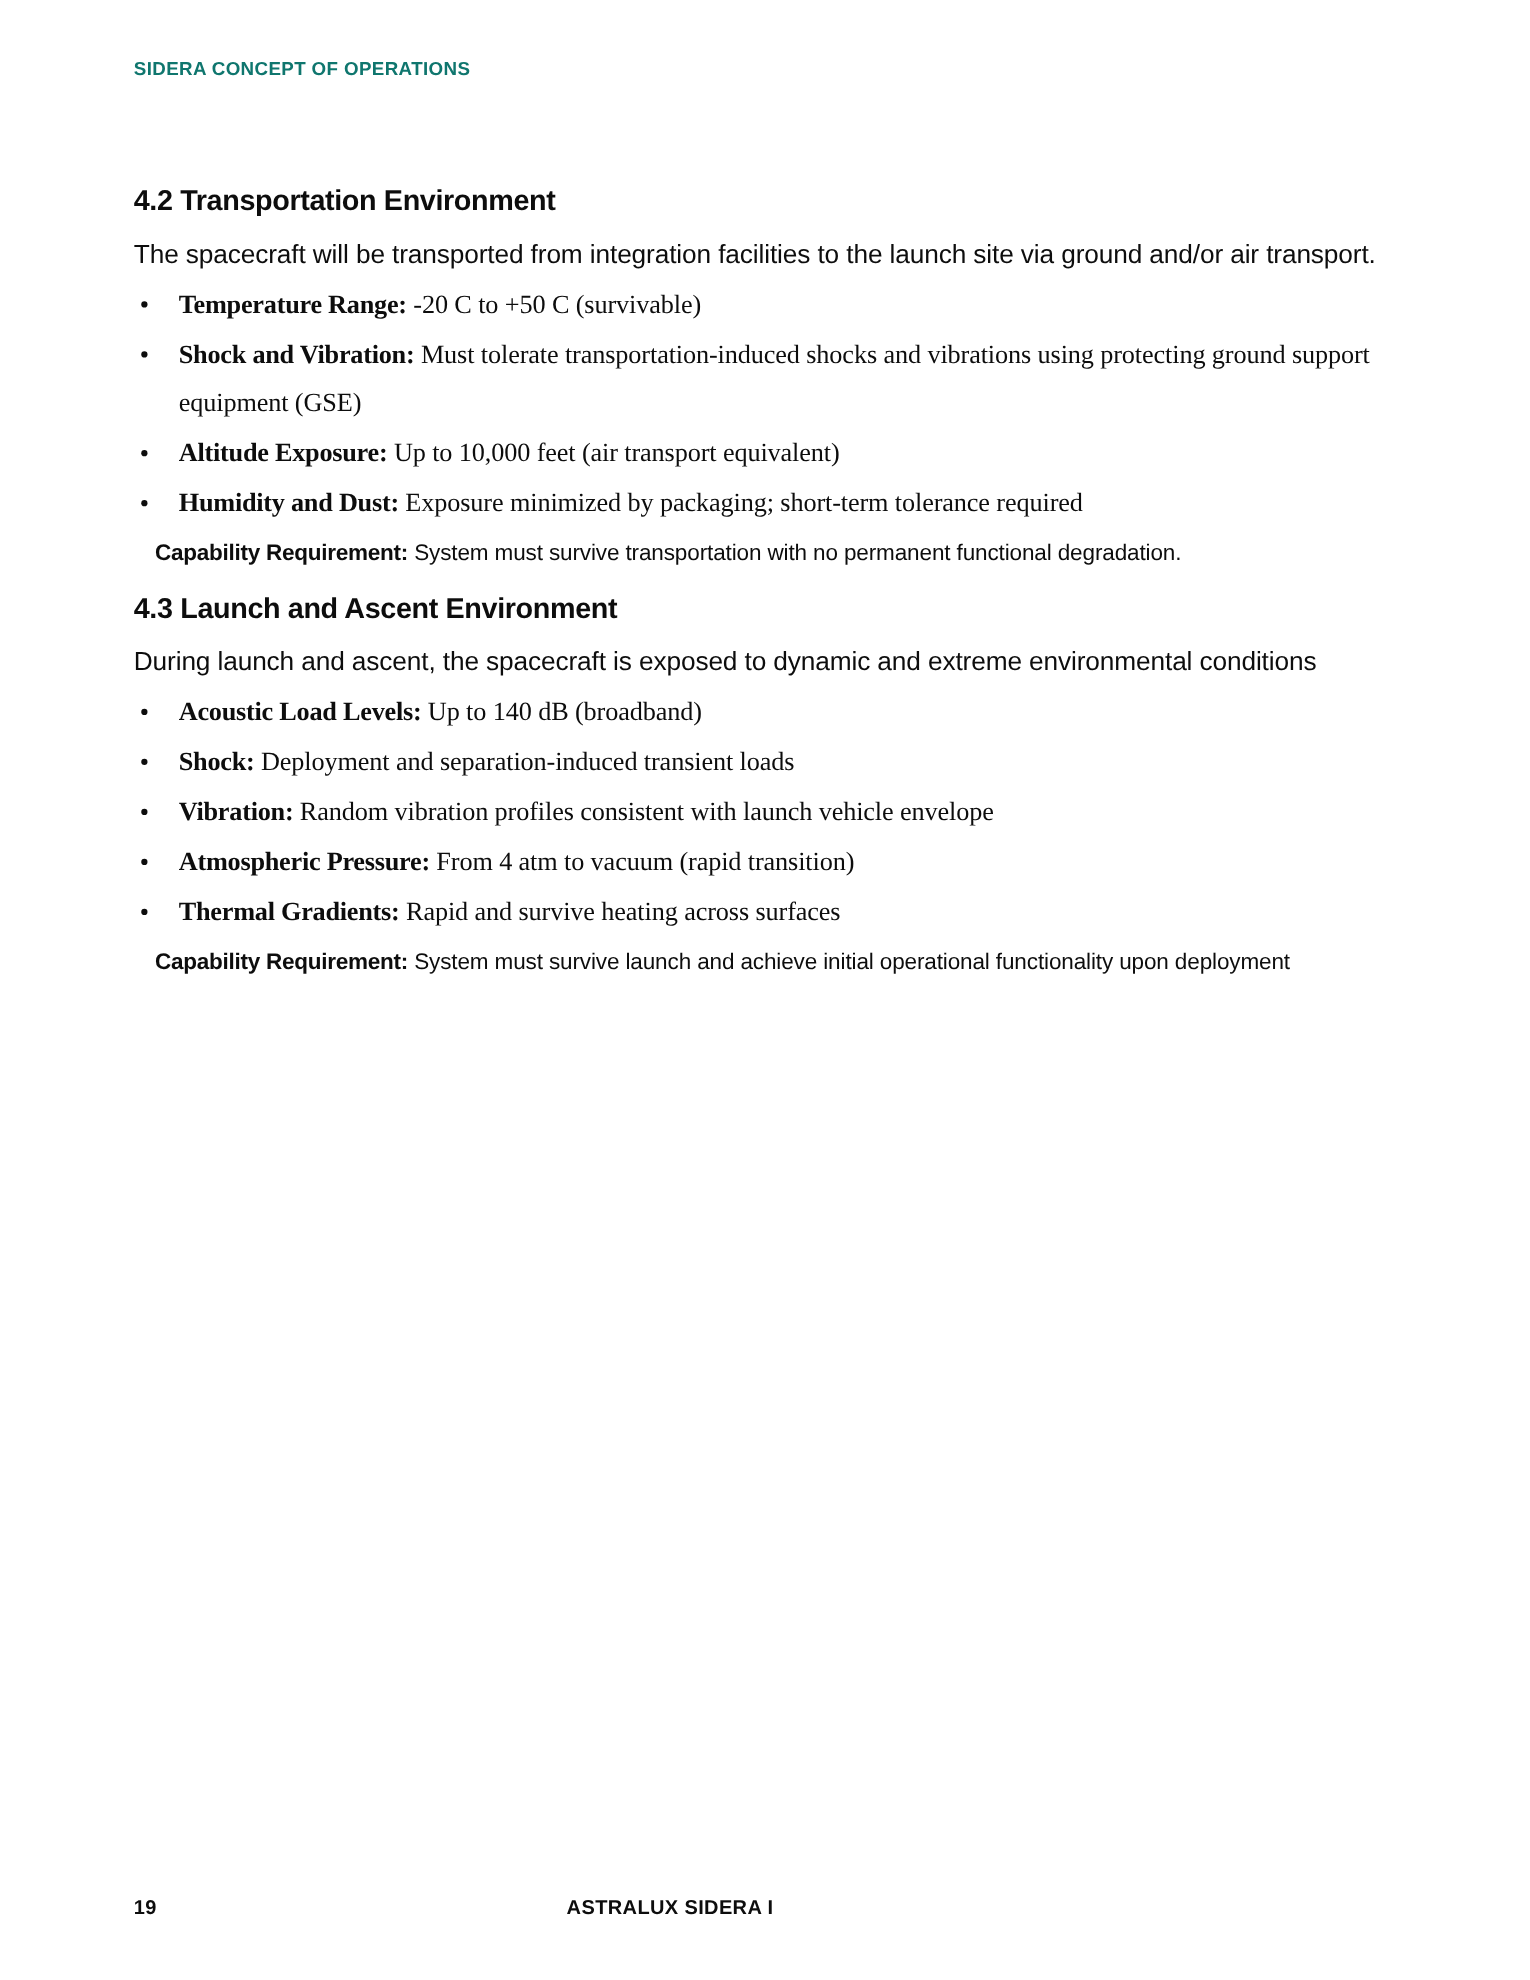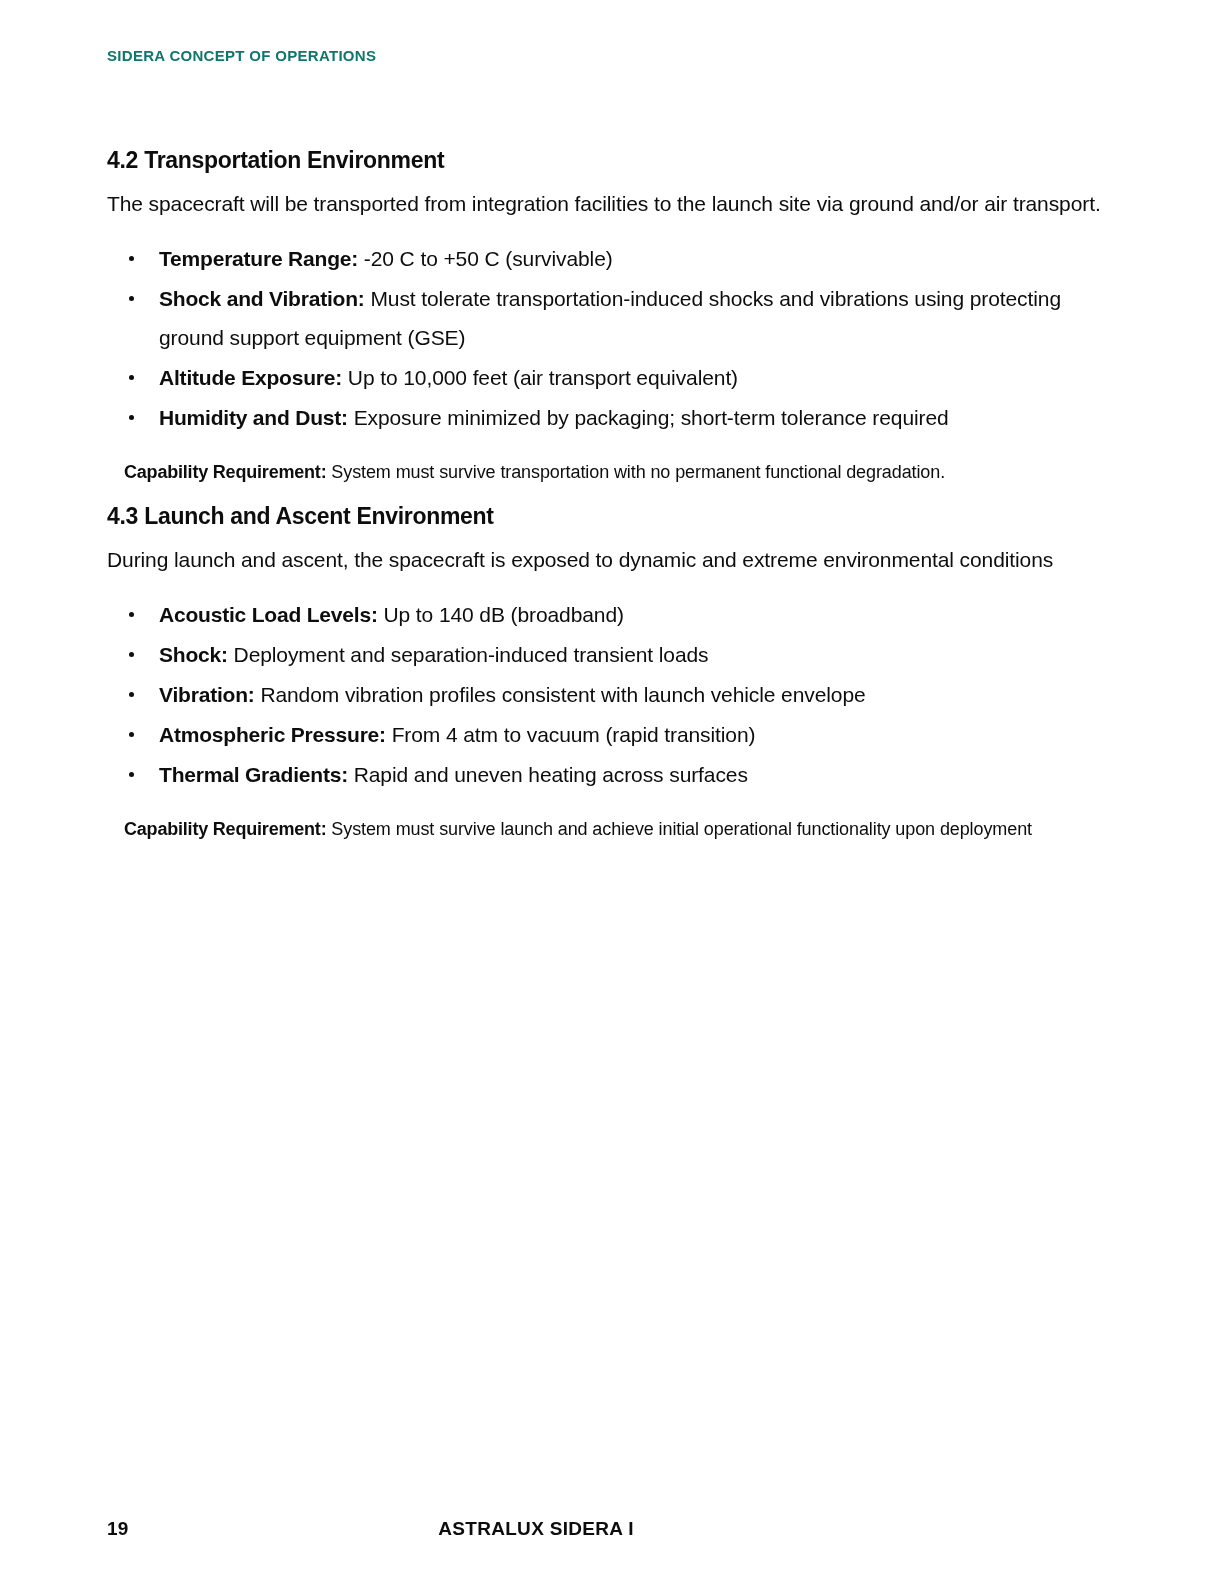--- a/index.html
+++ b/index.html
@@ -46,22 +46,23 @@
   .body-text {
     font-size: 21px;
     font-weight: 400;
     line-height: 39px;
     letter-spacing: -0.1px;
     margin: 0 0 0 0;
   }
   .intro-para { margin-bottom: 0; }
   .bullet-list {
     list-style: none;
-    margin: 16px;
+    margin: 0;
     padding: 0;
+    font-family: Liberation Serif, serif;
   }
   .bullet-item {
     position: relative;
     padding-left: 36px;
     font-size: 21px;
     line-height: 39px;
     letter-spacing: -0.1px;
     margin: 1px 0;
   }
   .bullet-dot {
@@ -82,21 +83,21 @@
     line-height: 39px;
     letter-spacing: -0.1px;
     margin: 1px 0 1px 17px;
   }
   .page-footer {
     position: absolute;
     bottom: 46px;
     left: 0;
     width: 1072px;
     height: 20px;
-    font-size: 19px;
+    font-size: 16px;
     font-weight: 700;
     letter-spacing: 0.3px;
   }
   .footer-page-number {
     position: absolute;
     left: 107px;
     top: 0;
   }
   .footer-center {
     position: absolute;
@@ -168,21 +169,21 @@
         <span>Random vibration profiles consistent with launch vehicle envelope</span>
       </li>
       <li class="bullet-item">
         <span class="bullet-dot"></span>
         <span class="bold-label">Atmospheric Pressure:</span>
         <span>From 4 atm to vacuum (rapid transition)</span>
       </li>
       <li class="bullet-item">
         <span class="bullet-dot"></span>
         <span class="bold-label">Thermal Gradients:</span>
-        <span>Rapid and uneven heating across surfaces</span>
+        <span>Rapid and survive heating across surfaces</span>
       </li>
     </ul>
 
     <p class="capability-para">
       <span class="bold-label">Capability Requirement:</span>
       <span>System must survive launch and achieve initial operational functionality upon deployment</span>
     </p>
 
   </div>
 

